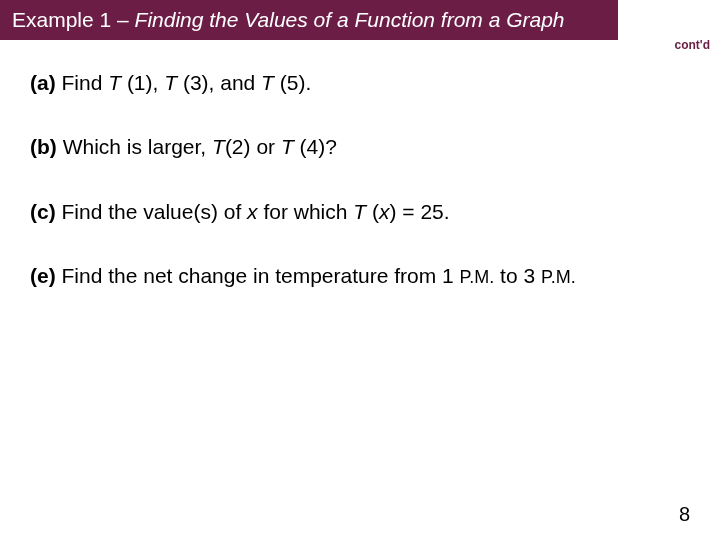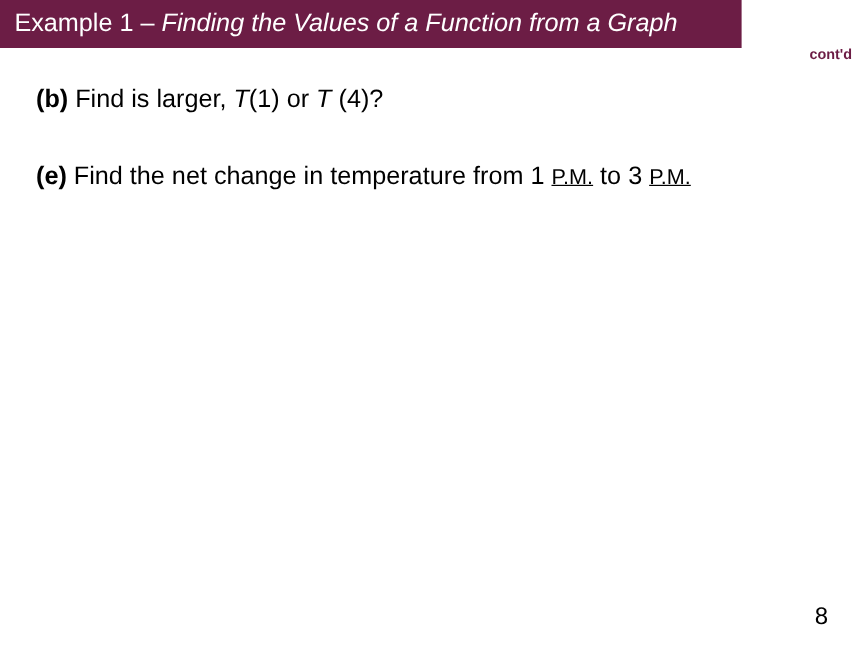--- a/index.html
+++ b/index.html
@@ -48,21 +48,21 @@
   .item {
     font-size: 21px;
     margin-bottom: 38px;
     line-height: 1.25;
   }
   .item .lbl {
     font-weight: bold;
   }
   .iT { font-style: italic; }
   .ix { font-style: italic; }
-  .sc { font-variant: small-caps; font-size: 18px; text-decoration: underline; }
+  .sc { font-variant: small-caps; font-size: 18px; }
   .pagenum {
     position: absolute;
     right: 30px;
     bottom: 14px;
     font-size: 20px;
   }
   .ge { font-family: Arial, sans-serif; }
 </style>
 </head>
 <body>
@@ -72,25 +72,31 @@
   <div class="header">
     <span class="header-title">
       <span>Example 1 – </span><span class="em">Finding the Values of a Function from a Graph</span>
     </span>
   </div>
 
   <div class="contd">cont'd</div>
 
   <div class="body">
 
+    <div class="item">
+      <span class="lbl">(a)</span><span> Find </span><span class="iT">T </span><span>(1), </span><span class="iT">T </span><span>(3), and </span><span class="iT">T </span><span>(5).</span>
+    </div>
 
     <div class="item">
-      <span class="lbl">(b)</span><span> Find is larger, </span><span class="iT">T</span><span>(1) or </span><span class="iT">T </span><span>(4)?</span>
+      <span class="lbl">(b)</span><span> Which is larger, </span><span class="iT">T</span><span>(2) or </span><span class="iT">T </span><span>(4)?</span>
     </div>
 
+    <div class="item">
+      <span class="lbl">(c)</span><span> Find the value(s) of </span><span class="ix">x</span><span> for which </span><span class="iT">T </span><span>(</span><span class="ix">x</span><span>) = 25.</span>
+    </div>
 
 
     <div class="item">
       <span class="lbl">(e)</span><span> Find the net change in temperature from 1 </span><span class="sc">P.M.</span><span> to 3 </span><span class="sc">P.M.</span>
     </div>
 
   </div>
 
   <div class="pagenum">8</div>
 </div>

